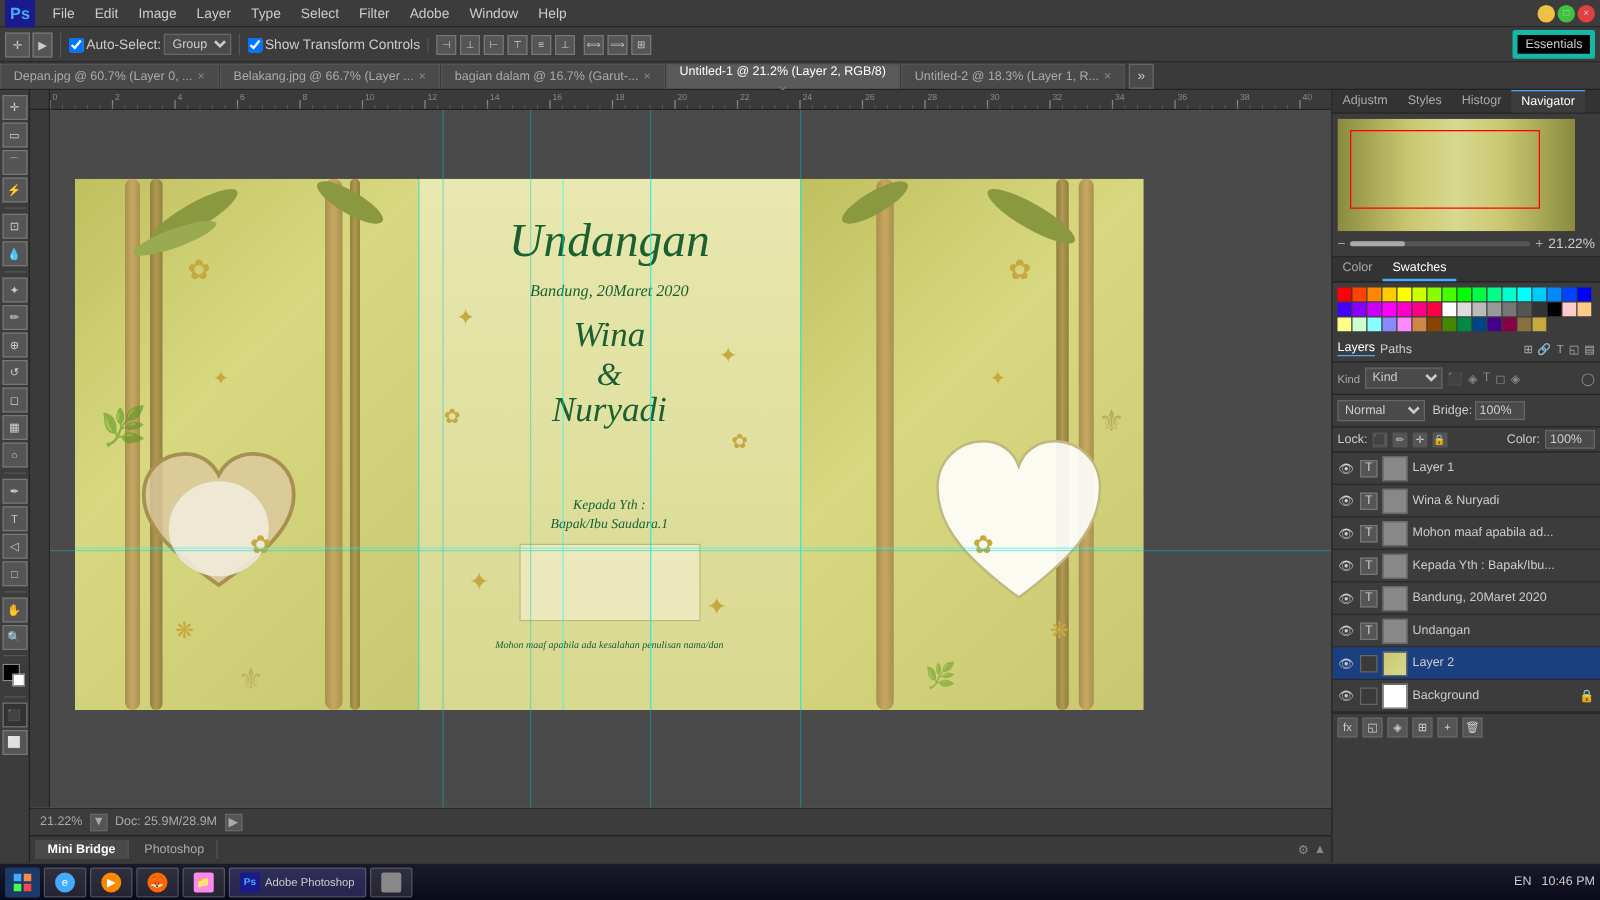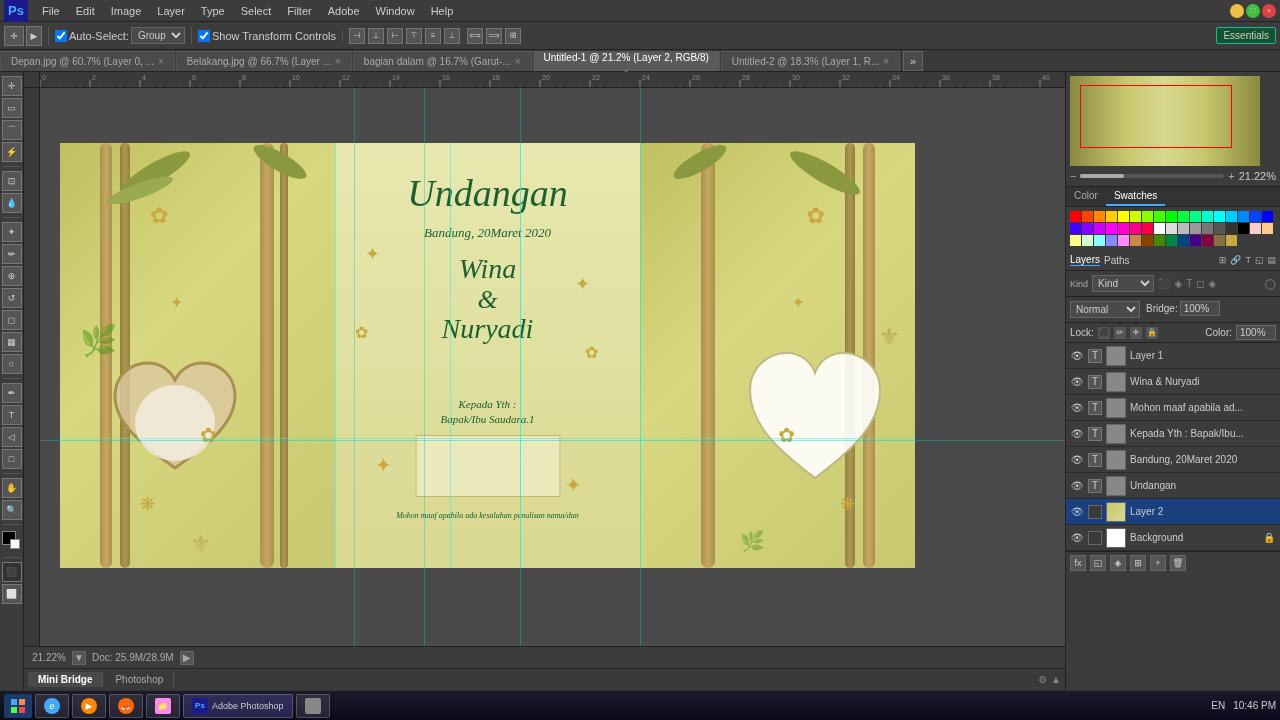--- a/index.html
+++ b/index.html
@@ -20,21 +20,21 @@
 
     
     #toolbar {
       height: 28px; background: #3c3c3c; display: flex; align-items: center;
       border-bottom: 1px solid #222; padding: 0 4px; gap: 4px;
     }
     .tool-group { display: flex; align-items: center; gap: 2px; border-right: 1px solid #555; padding-right: 6px; margin-right: 2px; }
     .tool-select { background: #4a4a4a; border: 1px solid #666; color: #ccc; font-size: 10px; padding: 1px 2px; }
     .toolbar-icons { display: flex; gap: 3px; align-items: center; }
     .t-icon { width: 16px; height: 16px; background: #555; border: 1px solid #777; cursor: pointer; display: flex; align-items: center; justify-content: center; font-size: 8px; color: #ccc; }
-    .essentials-btn { margin-left: auto; background: #14532d; border: 1px solid #14b8a6; color: #ccc; font-size: 10px; padding: 2px 6px; cursor: pointer; border-radius: 2px; }
+    .essentials-btn { margin-left: auto; background: #000000; border: 4px solid #14b8a6; color: #ccc; font-size: 10px; padding: 2px 6px; cursor: pointer; border-radius: 2px; }
 
     
     #tab-bar {
       height: 22px; background: #3a3a3a; display: flex; align-items: flex-end;
       border-bottom: 1px solid #222;
     }
     .tab { height: 20px; padding: 0 10px; background: #4a4a4a; border: 1px solid #555; border-bottom: none; color: #aaa; font-size: 10px; display: flex; align-items: center; gap: 4px; cursor: pointer; margin-right: 1px; }
     .tab.active { background: #5a5a5a; color: #fff; flex-direction: column; }
     .tab-close { color: #888; font-size: 10px; cursor: pointer; }
 
@@ -78,21 +78,21 @@
     .nav-controls { display: flex; align-items: center; gap: 4px; margin-top: 4px; }
     .nav-slider { flex: 1; height: 4px; background: #555; border-radius: 2px; }
 
     
     #layers-panel { flex: 1; overflow-y: auto; }
     .layers-header { display: flex; align-items: center; padding: 4px; border-bottom: 1px solid #222; gap: 4px; }
     .layers-tab-btn { font-size: 10px; color: #ccc; cursor: pointer; }
     .layers-tab-btn.active { color: #fff; border-bottom: 1px solid #4af; }
     .layer-filter { display: flex; align-items: center; padding: 4px; gap: 4px; border-bottom: 1px solid #222; }
     .layer-filter-select { background: #4a4a4a; border: 1px solid #666; color: #ccc; font-size: 10px; padding: 1px; }
-    .layer-options { display: flex; align-items: flex-start; padding: 4px; gap: 6px; border-bottom: 1px solid #222; }
+    .layer-options { display: flex; align-items: center; padding: 4px; gap: 6px; border-bottom: 1px solid #222; }
     .layer-opt-select { background: #4a4a4a; border: 1px solid #666; color: #ccc; font-size: 10px; padding: 1px; width: 70px; }
     .layer-opacity { font-size: 10px; color: #ccc; display: flex; align-items: center; gap: 2px; }
     .layer-opacity input { width: 40px; background: #4a4a4a; border: 1px solid #666; color: #ccc; font-size: 10px; padding: 1px 3px; }
     .lock-row { display: flex; align-items: center; padding: 2px 4px; gap: 4px; border-bottom: 1px solid #222; font-size: 10px; color: #ccc; }
     .lock-icon { width: 12px; height: 12px; background: #555; cursor: pointer; display: flex; align-items: center; justify-content: center; font-size: 8px; }
     .fill-row { display: flex; align-items: center; gap: 4px; font-size: 10px; color: #ccc; }
     .fill-input { width: 40px; background: #4a4a4a; border: 1px solid #666; color: #ccc; font-size: 10px; padding: 1px 3px; }
 
     .layer-item { display: flex; align-items: center; padding: 2px 4px; gap: 4px; border-bottom: 1px solid #2a2a2a; cursor: pointer; height: 26px; }
     .layer-item.selected { background: #1a4080; }
@@ -555,20 +555,26 @@
       <div class="bottom-tab">Photoshop</div>
       <div class="bottom-panel-icons">
         <span class="bp-icon">⚙</span>
         <span class="bp-icon">▲</span>
       </div>
     </div>
   </div>
 
   <div class="right-panels-wrap">
 
+    <div class="right-top-tabs">
+      <div class="rtt">Adjustm</div>
+      <div class="rtt">Styles</div>
+      <div class="rtt">Histogr</div>
+      <div class="rtt active">Navigator</div>
+    </div>
 
     <div id="navigator-panel">
       <div class="nav-preview">
         <div class="nav-preview-img"></div>
         <div class="nav-box"></div>
       </div>
       <div class="nav-controls">
         <span style="cursor:pointer;color:#aaa;">−</span>
         <div class="nav-slider">
           <div style="width:30%;height:4px;background:#aaa;border-radius:2px;"></div>

